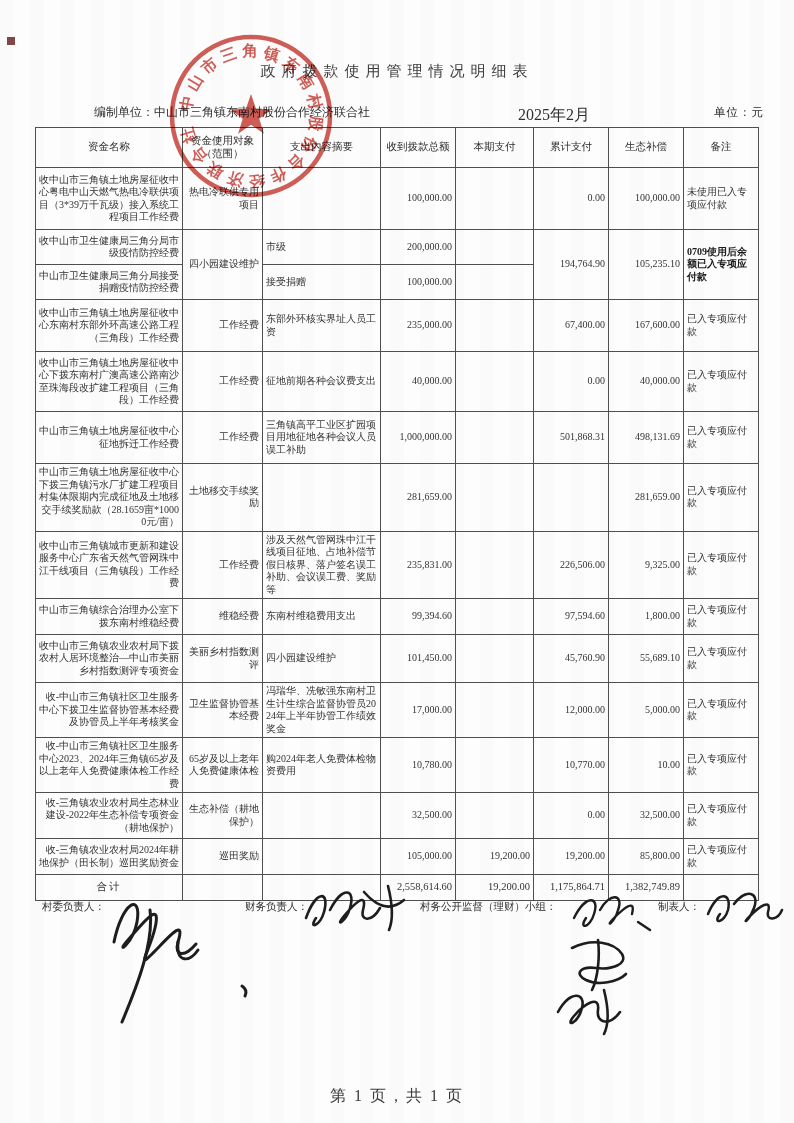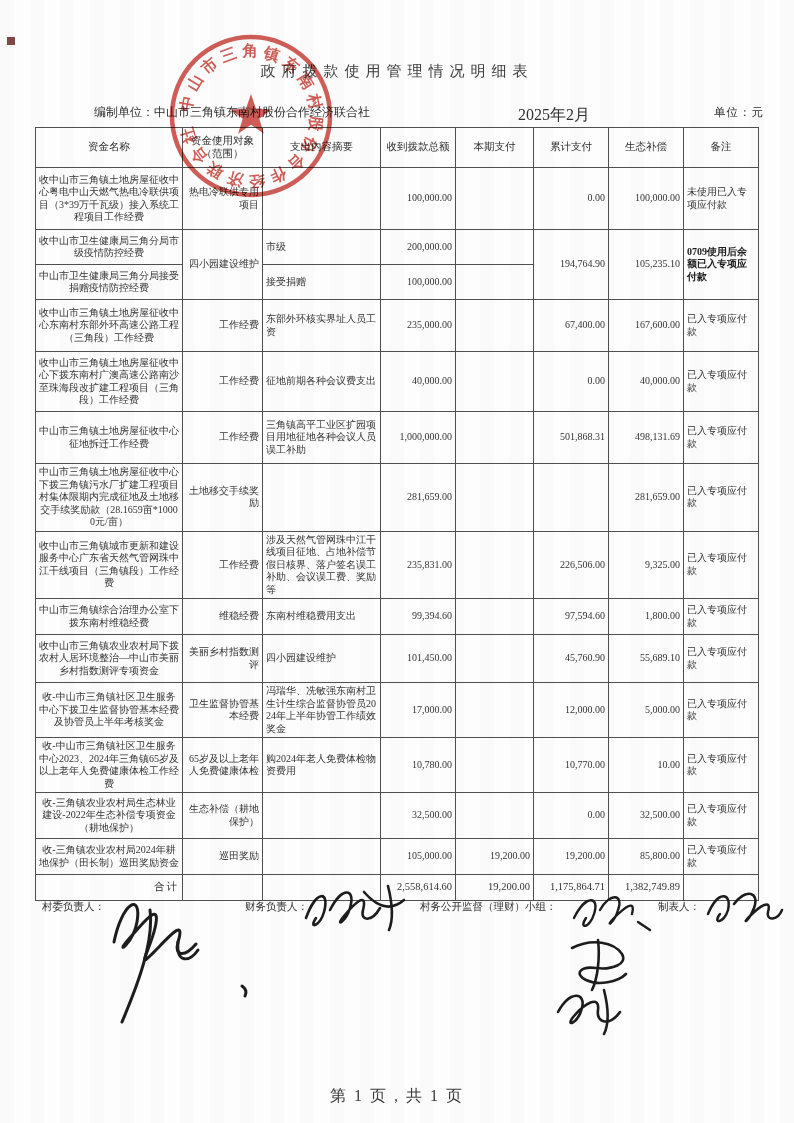--- a/index.html
+++ b/index.html
@@ -27,28 +27,28 @@
     position:absolute;left:35px;top:127px;width:723px;
     border-collapse:collapse;table-layout:fixed;
     font-size:10px;line-height:12.5px;color:#333;
   }
   table.main td,table.main th{
     border:1px solid #4f4f4f;
     padding:2px 3px;vertical-align:middle;
     overflow:hidden;word-break:break-all;
   }
   th{font-weight:normal;font-size:10.5px;text-align:center;color:#2d2d2d;}
-  td.t-name{text-align:center;margin-left:24px;}
+  td.t-name{text-align:right;margin-left:24px;}
   td.t-purpose{text-align:right;}
   td.t-summary{text-align:left;}
   td.t-num{text-align:right;padding-right:6px;font-family:"Liberation Serif","DejaVu Serif",serif;}
   td.t-remark{text-align:left;}
   td.bold{font-weight:bold;color:#1c1c1c;}
   tr.total-row td{font-size:10.5px;}
-  tr.total-row td.t-label{text-align:right;letter-spacing:2px;}
+  tr.total-row td.t-label{text-align:center;letter-spacing:2px;}
   .stamp{
     position:absolute;left:163px;top:24px;width:176px;height:186px;
     opacity:.85;mix-blend-mode:multiply;pointer-events:none;
   }
   .sign-area{position:absolute;left:0;top:888px;width:678px;height:200px;font-size:10.5px;color:#2c2c2c;}
   .sig-label{position:absolute;white-space:nowrap;}
   .ink{position:absolute;}
   .pagefoot{position:absolute;top:1086px;left:0;width:100%;text-align:center;font-size:16px;letter-spacing:2px;color:#3a3a3a;}
   .speck{position:absolute;left:7px;top:37px;width:8px;height:8px;background:#6b2723;opacity:.85;}
 </style>

